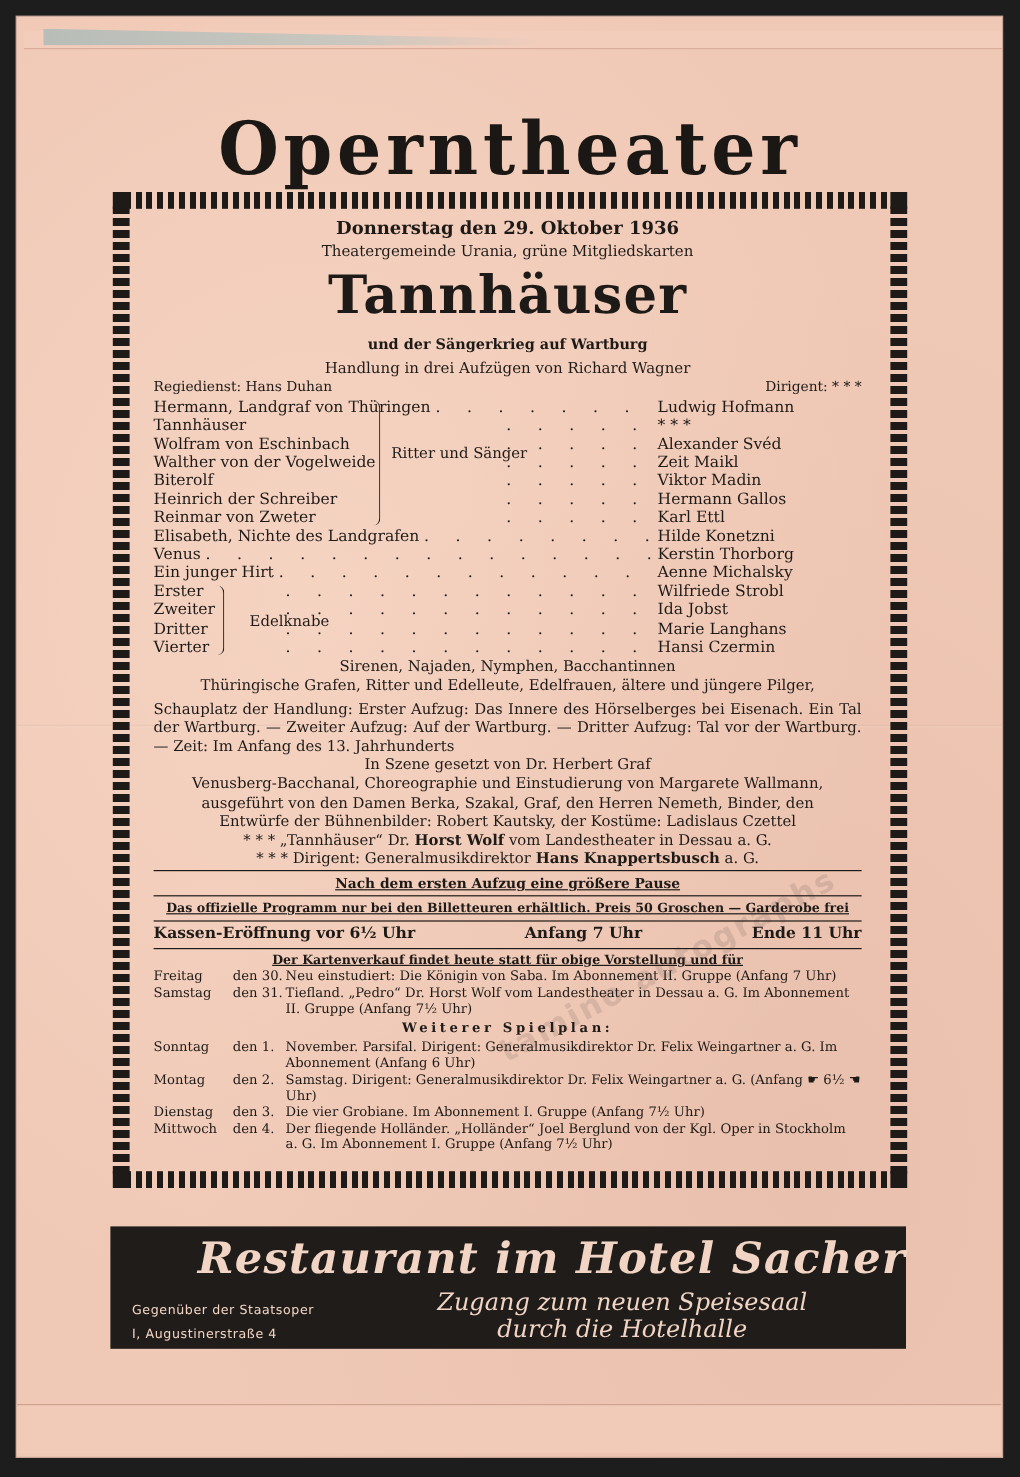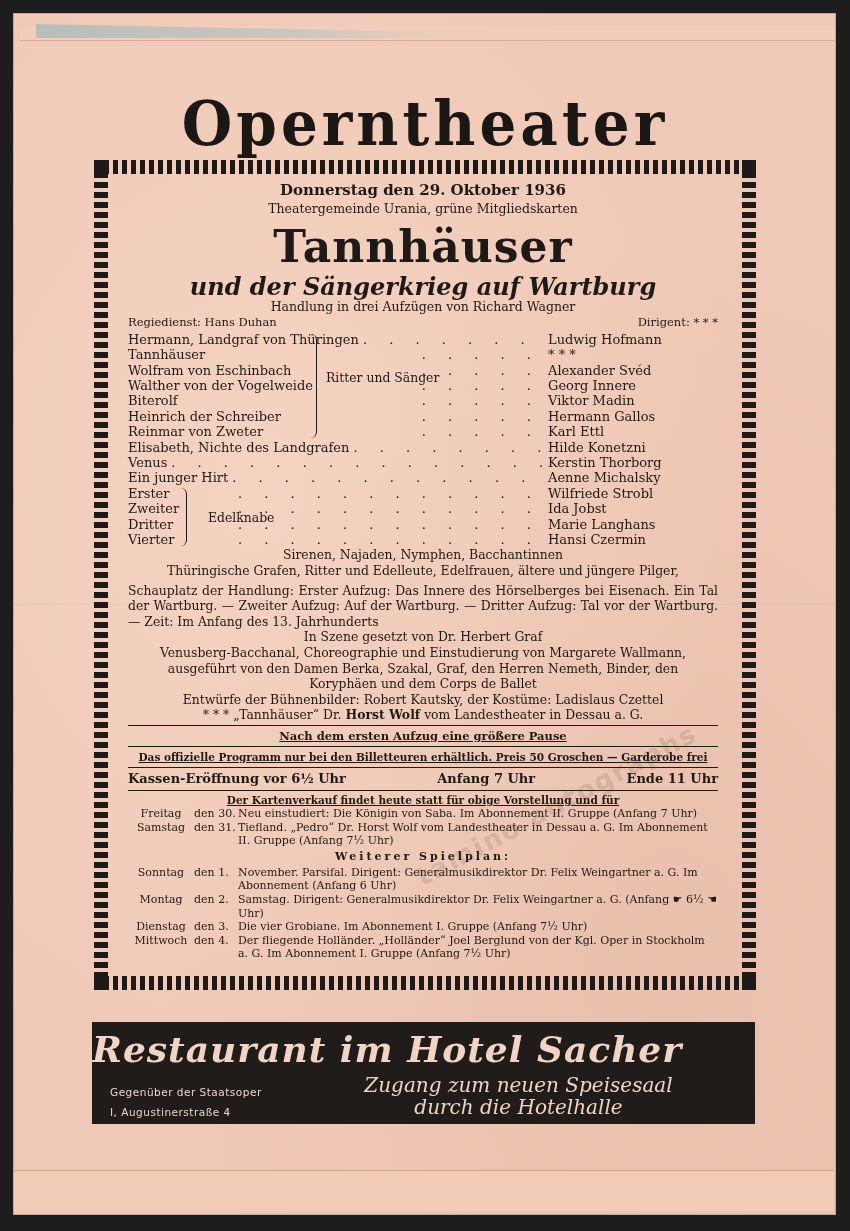--- a/index.html
+++ b/index.html
@@ -61,52 +61,52 @@
   .frame .c-bl { left:0; bottom:0; } .frame .c-br { right:0; bottom:0; }
 
   .content {
     position:absolute; left:128px; width:590px; top:180px;
     font-size:12.4px; line-height:15.6px;
   }
   .center { text-align:center; }
   .date { font-weight:bold; font-size:15px; line-height:20px; }
   .sub  { font-size:12.5px; line-height:17px; }
   .opera { font-weight:bold; font-size:44px; line-height:56px; letter-spacing:1px; margin-top:2px; }
-  .opera-sub { font-weight:bold; font-size:24px; line-height:24px;font-style:italic; }
+  .opera-sub { font-weight:bold; font-size:12px; line-height:24px; }
   .handlung { font-size:12.5px; line-height:16px; }
   .bold { font-weight:bold; }
   .row-flex { display:flex; justify-content:space-between; font-size:11.5px; line-height:15px; }
 
   .cast { position:relative; margin-top:2px; }
   .cast-row { display:flex; align-items:center; height:15.4px; font-size:13px; white-space:nowrap; }
   .cast-role { flex:0 0 auto; }
   .cast-dots { flex:1 1 auto; overflow:hidden; color:#1e1a17; letter-spacing:9px; padding:0 4px; text-align:right; }
   .cast-singer { flex:0 0 170px; text-align:left; padding-left:4px; }
   .group-label { position:absolute; font-size:12.4px; }
   .brace { position:absolute; border-right:1.5px solid #1e1a17; border-radius:0 6px 6px 0; }
 
   .para { text-align:justify; font-size:12.4px; line-height:15.6px; }
   .rule { border-top:1.6px solid #1e1a17; margin:2px 0; }
   .small-bold { font-weight:bold; font-size:11.5px; line-height:16px;text-decoration:underline; }
   .times { display:flex; justify-content:space-between; font-size:13px; line-height:18px; }
   .sched { font-size:11px; line-height:13.6px; }
   .sched-row { display:flex; }
-  .sched-day { flex:0 0 66px;text-align:center; }
+  .sched-day { flex:0 0 66px; }
   .sched-den { flex:0 0 44px; }
   .sched-txt { flex:1 1 auto; }
   .spaced { letter-spacing:3px; font-weight:bold; }
 
   .printer { position:absolute; left:0; width:850px; top:994px; text-align:center; font-size:9px;margin-top:44px; }
 
   .ad {
     position:absolute; left:92px; top:1022px; width:663px; height:102px; background:#1f1c1a;
     color:#f1d4c3;
   }
   .ad-title {
-    position:absolute; left:0; right:0; top:6px; text-align:left;
+    position:absolute; left:0; right:0; top:6px; text-align:right;
     font-family:"DejaVu Serif", serif; font-style:italic; font-weight:bold; font-size:36px; letter-spacing:1px;
   }
   .ad-left { position:absolute; left:18px; top:60px; font-family:"DejaVu Sans", sans-serif; font-size:10.5px; line-height:20px; letter-spacing:0.5px; }
   .ad-right { position:absolute; left:210px; right:20px; top:52px; text-align:center; font-family:"DejaVu Serif", serif; font-style:italic; font-size:20px; line-height:22px; }
 
   .watermark {
     position:absolute; left:400px; top:790px; font-size:26px; color:rgba(60,50,45,0.13);
     transform:rotate(-28deg); font-family:"DejaVu Sans", sans-serif; font-weight:bold; letter-spacing:2px;
     pointer-events:none;
   }
@@ -156,21 +156,21 @@
         <span class="cast-singer">* * *</span>
       </div>
     <div class="cast-row">
         <span class="cast-role">Wolfram von Eschinbach</span>
         <span class="cast-dots">. . . . .</span>
         <span class="cast-singer">Alexander Svéd</span>
       </div>
     <div class="cast-row">
         <span class="cast-role">Walther von der Vogelweide</span>
         <span class="cast-dots">. . . . .</span>
-        <span class="cast-singer">Georg Innere</span>
+        <span class="cast-singer">Zeit Maikl</span>
       </div>
     <div class="cast-row">
         <span class="cast-role">Biterolf</span>
         <span class="cast-dots">. . . . .</span>
         <span class="cast-singer">Viktor Madin</span>
       </div>
     <div class="cast-row">
         <span class="cast-role">Heinrich der Schreiber</span>
         <span class="cast-dots">. . . . .</span>
         <span class="cast-singer">Hermann Gallos</span>
@@ -220,26 +220,30 @@
     <div class="group-label" style="left:198px; top:38px;">Ritter und Sänger</div>
     <div class="brace" style="left:52px; top:156px; width:6px; height:58px;"></div>
     <div class="group-label" style="left:80px; top:178px;">Edelknabe</div>
   </div>
 
   <div class="center">Sirenen, Najaden, Nymphen, Bacchantinnen</div>
   <div class="center">Thüringische Grafen, Ritter und Edelleute, Edelfrauen, ältere und jüngere Pilger,</div>
   <div class="para" style="margin-top:4px;">Schauplatz der Handlung: Erster Aufzug: Das Innere des Hörselberges bei Eisenach. Ein Tal der Wartburg. — Zweiter Aufzug: Auf der Wartburg. — Dritter Aufzug: Tal vor der Wartburg. — Zeit: Im Anfang des 13. Jahrhunderts</div>
   <div class="center">In Szene gesetzt von Dr. Herbert Graf</div>
   <div class="para" style="text-align:center;">Venusberg-Bacchanal, Choreographie und Einstudierung von Margarete Wallmann, ausgeführt von den Damen Berka, Szakal, Graf, den Herren Nemeth, Binder, den</div>
-  <div class="center">Koryphäen und dem Corps de Ballet</div>
   <div class="center">Entwürfe der Bühnenbilder: Robert Kautsky, der Kostüme: Ladislaus Czettel</div>
   <div class="center">
     <span>* * * „Tannhäuser“ Dr.</span>
     <span class="bold">Horst Wolf</span>
     <span>vom Landestheater in Dessau a. G.</span>
+  </div>
+  <div class="center">
+    <span>* * * Dirigent: Generalmusikdirektor</span>
+    <span class="bold">Hans Knappertsbusch</span>
+    <span>a. G.</span>
   </div>
   <div class="rule"></div>
   <div class="center small-bold">Nach dem ersten Aufzug eine größere Pause</div>
   <div class="rule"></div>
   <div class="center small-bold" style="font-size:10.5px;">Das offizielle Programm nur bei den Billetteuren erhältlich. Preis 50 Groschen — Garderobe frei</div>
   <div class="rule"></div>
   <div class="times bold">
     <span>Kassen-Eröffnung vor 6½ Uhr</span>
     <span>Anfang 7 Uhr</span>
     <span>Ende 11 Uhr</span>

